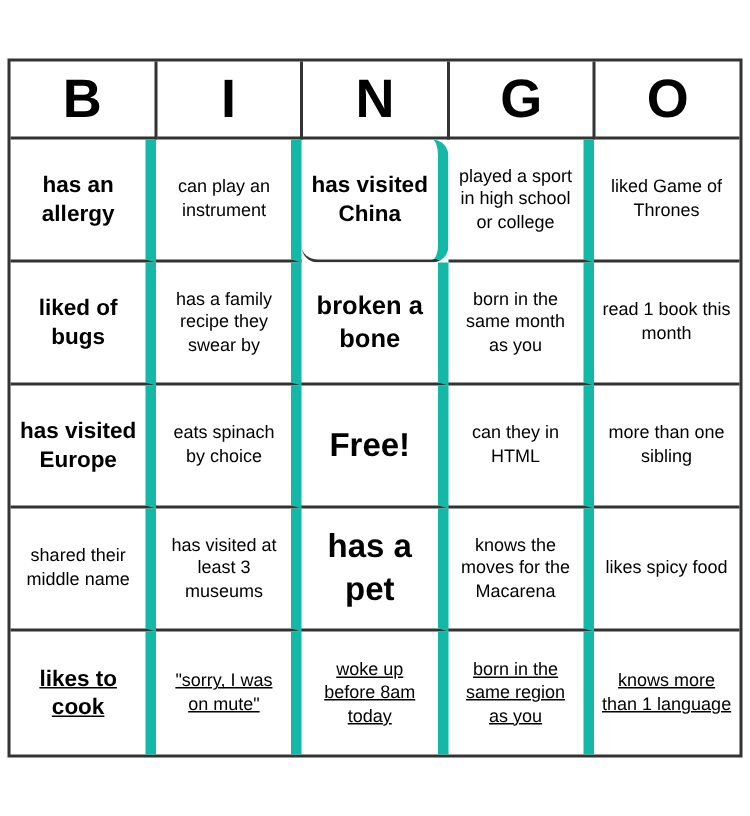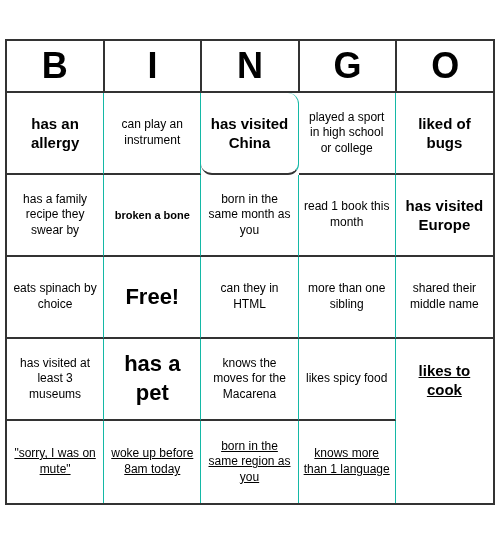--- a/index.html
+++ b/index.html
@@ -36,21 +36,21 @@
     }
     .bingo-letter:last-child {
       border-right: none;
     }
     .bingo-grid {
       display: grid;
       grid-template-columns: repeat(5, 1fr);
       width: 100%;
     }
     .bingo-cell {
-      border-right: 1px solid #14b8a6;
+      border-right: 7px solid #14b8a6;
       border-bottom: 2px solid #333;
       min-height: 82px;
       display: flex;
       align-items: center;
       justify-content: center;
       text-align: center;
       padding: 4px 5px;
       font-size: 12px;
       line-height: 1.3;
       position: relative;
@@ -76,23 +76,24 @@
       <div class="bingo-letter">I</div>
       <div class="bingo-letter">N</div>
       <div class="bingo-letter">G</div>
       <div class="bingo-letter">O</div>
     </div>
   <div class="bingo-grid">
   <div class="bingo-cell" style="font-size: 15px; font-weight: bold;">has an allergy</div>
       <div class="bingo-cell">can play an instrument</div>
       <div class="bingo-cell" style="font-size: 15px; font-weight: bold; border-radius: 11px;">has visited China</div>
       <div class="bingo-cell">played a sport in high school or college</div>
+      <div class="bingo-cell">liked Game of Thrones</div>
       <div class="bingo-cell" style="font-size: 15px; font-weight: bold;">liked of bugs</div>
       <div class="bingo-cell">has a family recipe they swear by</div>
-      <div class="bingo-cell" style="font-size: 11px; font-weight: bold;">broken a bone</div>
+      <div class="bingo-cell" style="font-size: 17px; font-weight: bold;">broken a bone</div>
       <div class="bingo-cell">born in the same month as you</div>
       <div class="bingo-cell">read 1 book this month</div>
       <div class="bingo-cell" style="font-size: 15px; font-weight: bold;">has visited Europe</div>
       <div class="bingo-cell">eats spinach by choice</div>
       <div class="bingo-cell free">Free!</div>
       <div class="bingo-cell">can they in HTML</div>
       <div class="bingo-cell">more than one sibling</div>
       <div class="bingo-cell">shared their middle name</div>
       <div class="bingo-cell">has visited at least 3 museums</div>
       <div class="bingo-cell" style="font-size: 22px; font-weight: bold;">has a pet</div>

